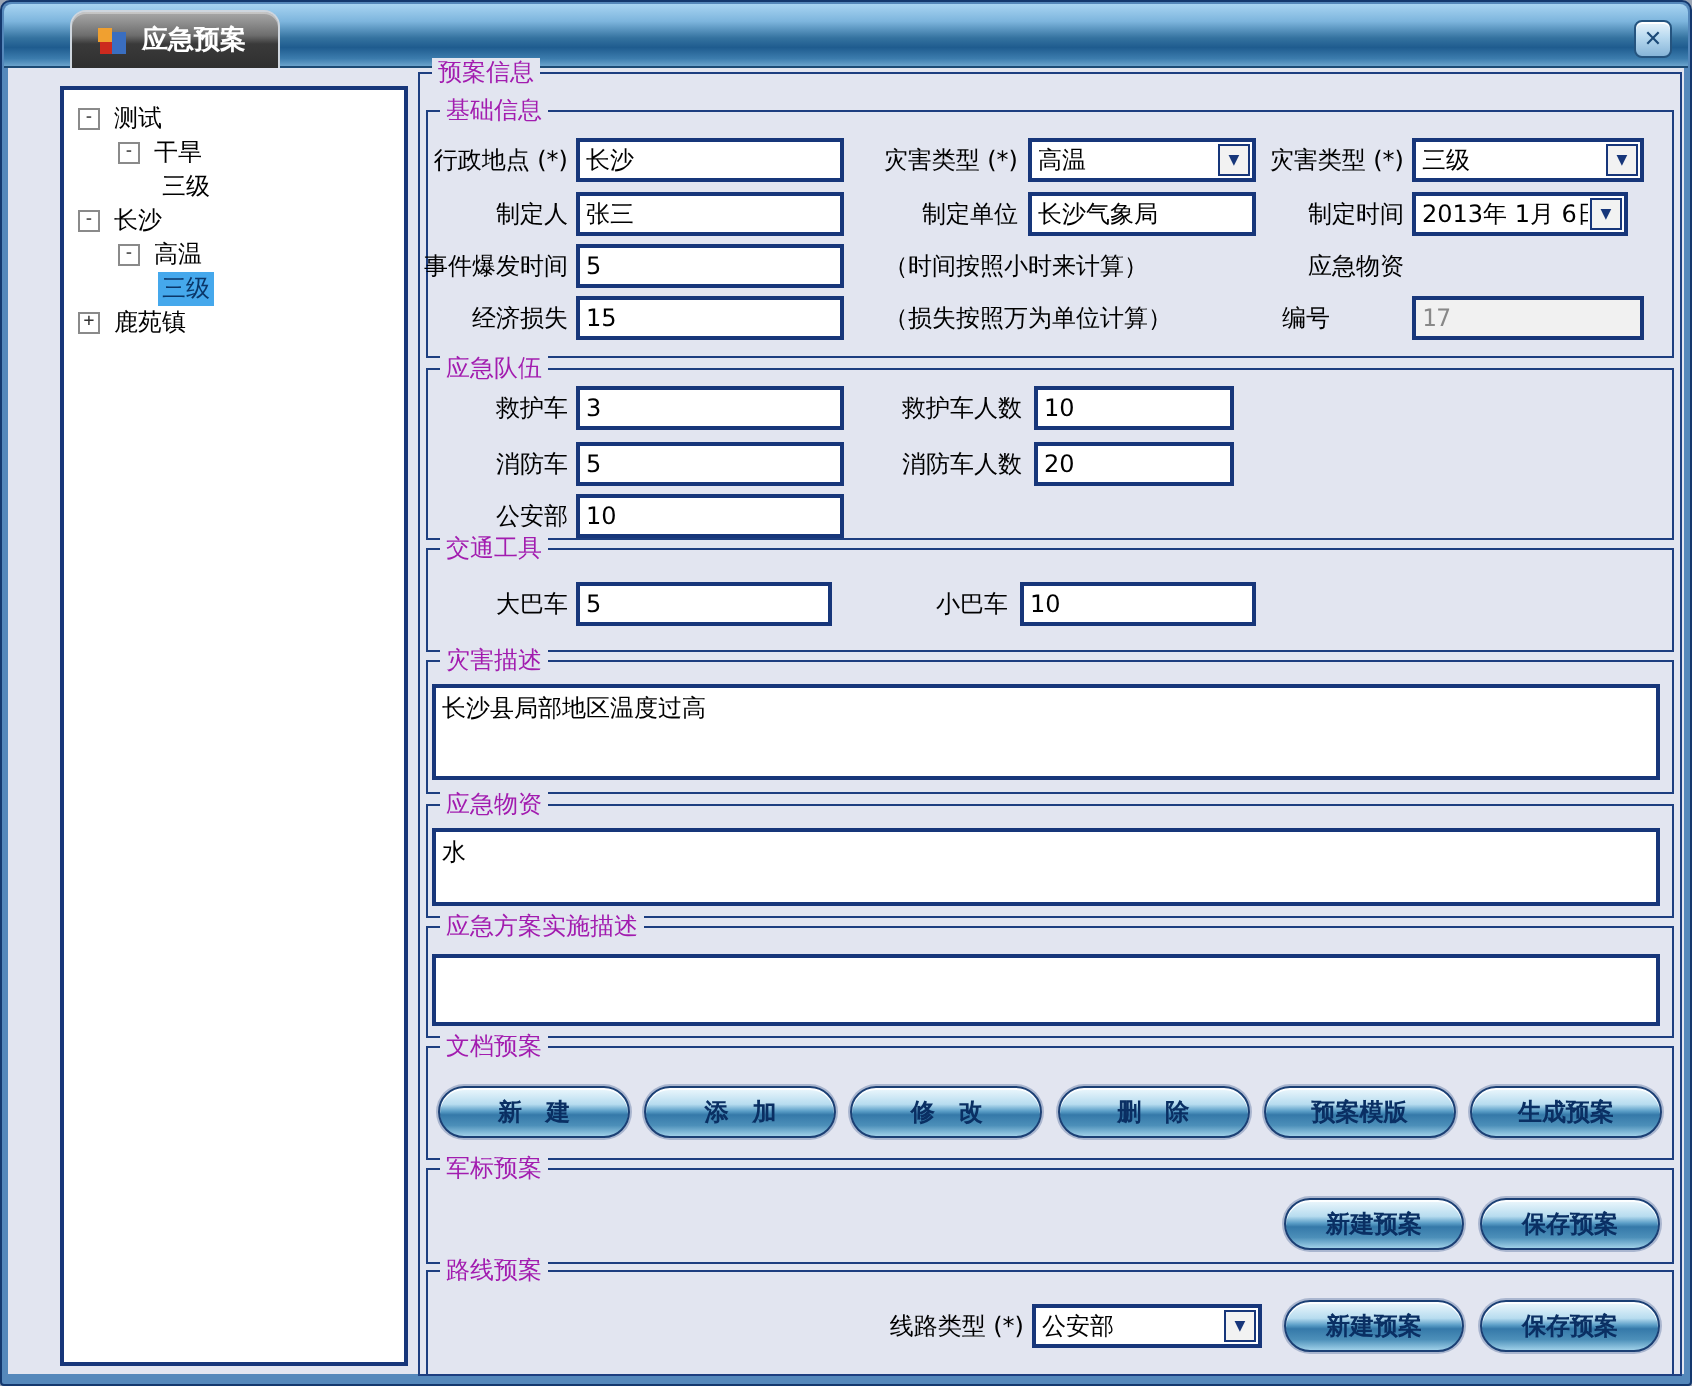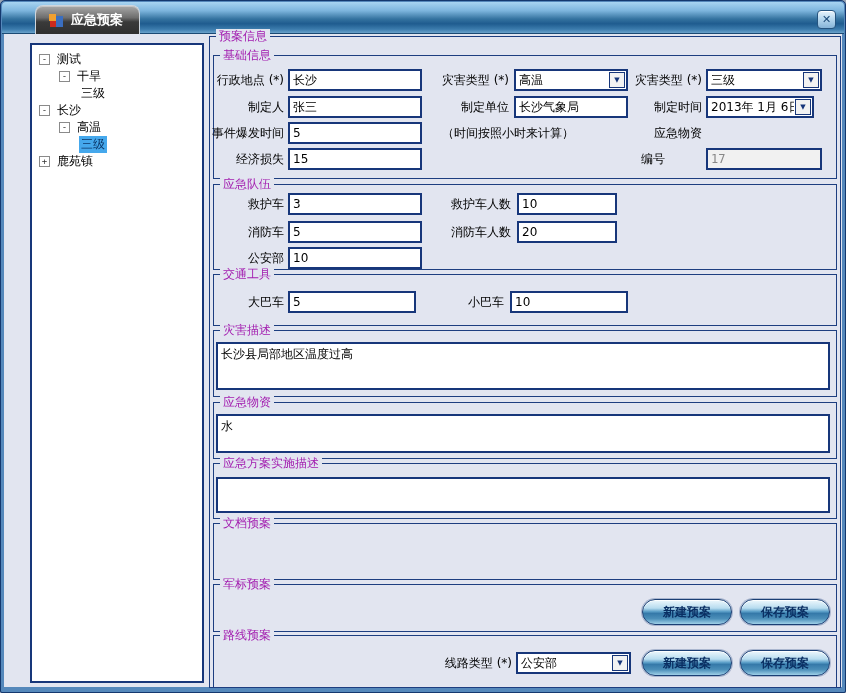--- a/index.html
+++ b/index.html
@@ -173,20 +173,21 @@
           <span class="drop">▼</span>
         </div>
 
         <span class="lbl" style="left:-4px;top:66px;width:74px;">事件爆发时间</span>
         <input class="tb" style="left: 74px; top: 66px; width: 134px;" value="5">
         <span class="hint" style="left:228px;top:66px;">（时间按照小时来计算）</span>
         <span class="lbl" style="left:390px;top:66px;width:98px;">应急物资</span>
 
         <span class="lbl" style="left:0;top:92px;width:70px;">经济损失</span>
         <input class="tb" style="left: 74px; top: 92px; width: 134px;" value="15">
+        <span class="hint" style="left:228px;top:92px;">（损失按照万为单位计算）</span>
         <span class="lbl" style="left:390px;top:92px;width:98px;text-align:center;">编号</span>
         <input class="tb disabled" readonly="" style="left: 492px; top: 92px; width: 116px; font-family: &quot;DejaVu Sans Mono&quot;, monospace;" value="17">
       </div>
 
       <div class="group" style="left:3px;right:3px;top:147px;height:86px;">
         <span class="legend">应急队伍</span>
         <span class="lbl" style="left:0;top:8px;width:70px;">救护车</span>
         <input class="tb" style="left: 74px; top: 8px; width: 134px;" value="3">
         <span class="lbl" style="left:200px;top:8px;width:97px;">救护车人数</span>
         <input class="tb" style="left: 303px; top: 8px; width: 100px;" value="10">
@@ -216,20 +217,28 @@
         <textarea class="ta" style="left: 2px; top: 11px; width: calc(100% - 8px); height: 39px;">水</textarea>
       </div>
 
       <div class="group" style="left:3px;right:3px;top:426px;height:56px;">
         <span class="legend">应急方案实施描述</span>
         <textarea class="ta" style="left: 2px; top: 13px; width: calc(100% - 8px); height: 36px;"></textarea>
       </div>
 
       <div class="group" style="left:3px;right:3px;top:486px;height:57px;">
         <span class="legend">文档预案</span>
+        <div class="btnrow">
+          <button class="btn">新　建</button>
+          <button class="btn">添　加</button>
+          <button class="btn">修　改</button>
+          <button class="btn">删　除</button>
+          <button class="btn">预案模版</button>
+          <button class="btn">生成预案</button>
+        </div>
       </div>
 
       <div class="group" style="left:3px;right:3px;top:547px;height:48px;">
         <span class="legend">军标预案</span>
         <button class="btn abs" style="right:104px;top:14px;">新建预案</button>
         <button class="btn abs" style="right:6px;top:14px;">保存预案</button>
       </div>
 
       <div class="group" style="left:3px;right:3px;top:598px;height:53px;">
         <span class="legend">路线预案</span>

